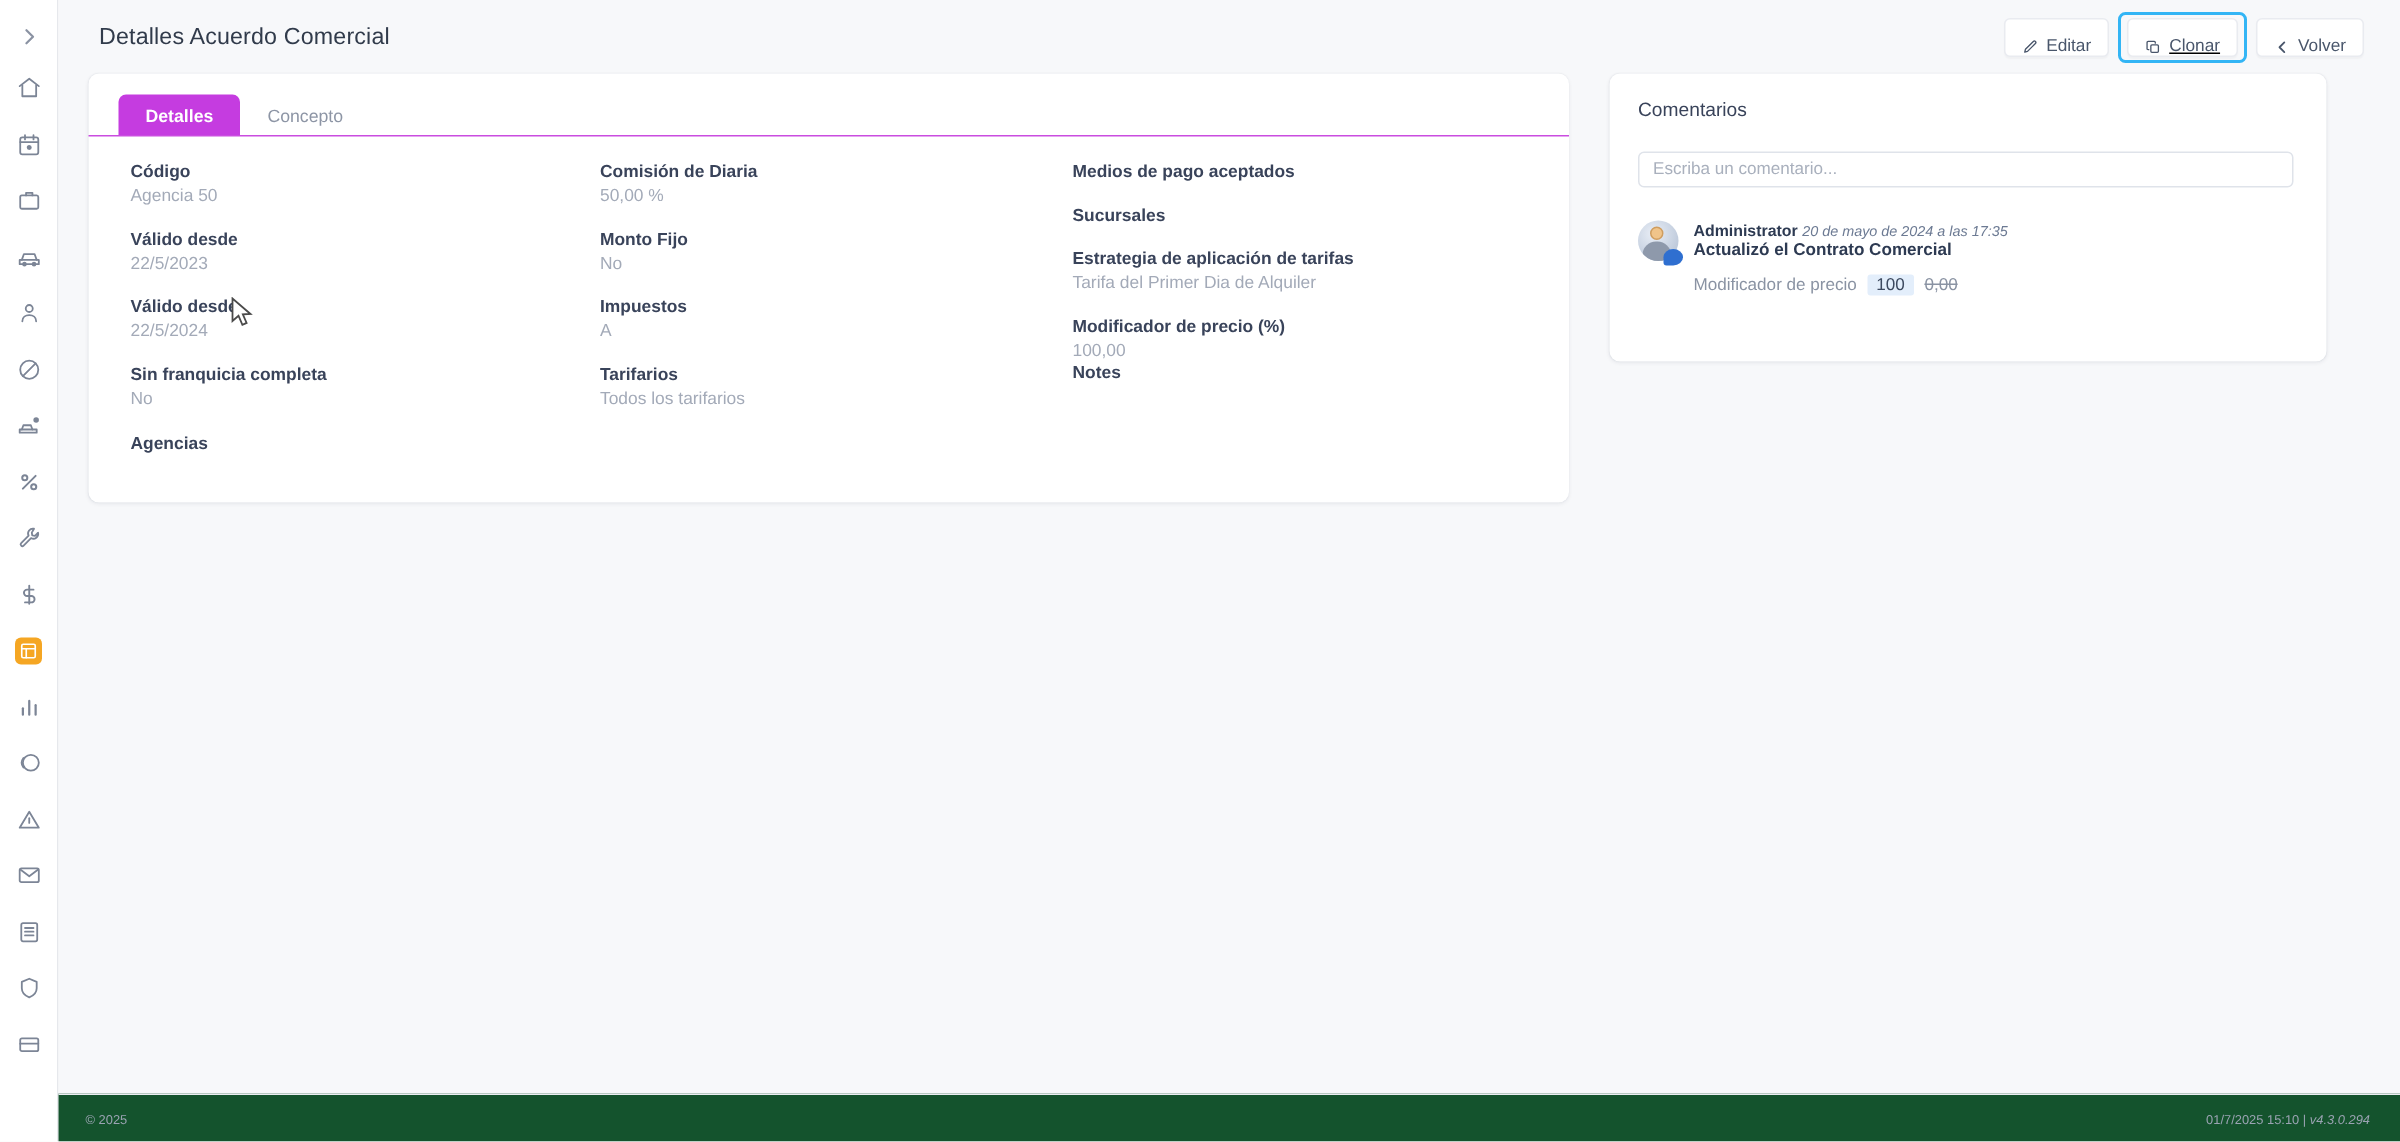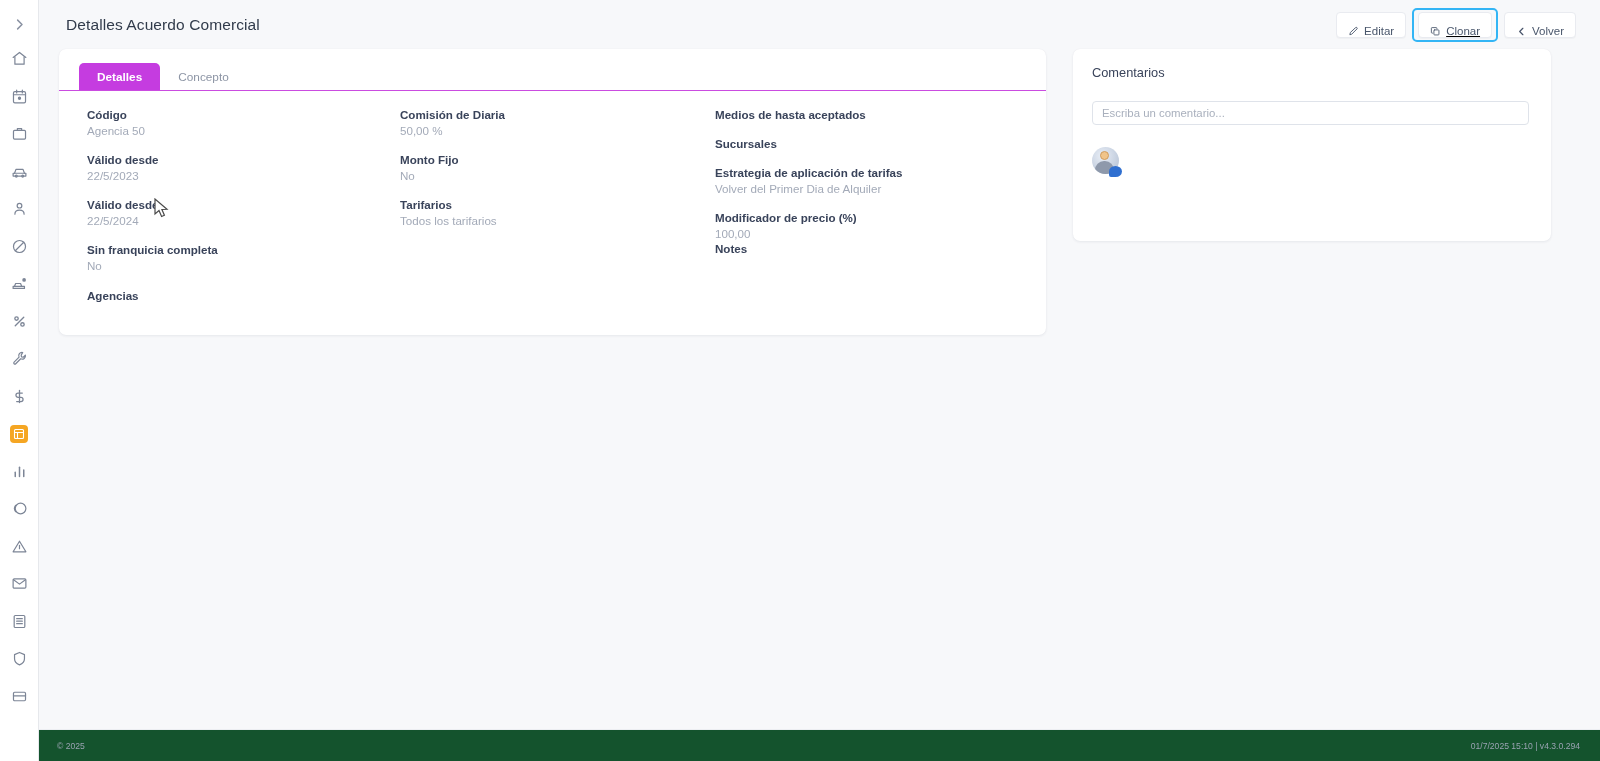--- a/index.html
+++ b/index.html
@@ -125,21 +125,21 @@
   .cmt-change { margin-top: 10px; display: flex; align-items: center; gap: 7px; font-size: 11.4px; color: #8a93a3; }
   .cmt-newval { background: #e3eefb; color: #3d4a60; padding: 1px 6px; border-radius: 2px; }
   .cmt-oldval { color: #8a93a3; text-decoration: line-through; }
 
   
   #footer {
     height: 32px; flex: 0 0 32px; background:#14532d; border-top: 1px solid #eceef2;
     display:flex; align-items:center; justify-content: space-between;
     padding: 0 20px 0 18px; font-size: 8.6px; color: #9aa3b2;
   }
-  #footer .ital { }
+  #footer .ital { font-style: italic; }
 
   
   #cursor { position: absolute; left: 115px; top: 198px; pointer-events: none; }
 </style>
 </head>
 <body>
 
 <div id="app">
 
   <nav id="sidebar">
@@ -342,35 +342,39 @@
             <div class="dcol c2">
               <div class="fld">
                 <div class="fld-label">Comisión de Diaria</div>
                 <div class="fld-value">50,00 %</div>
               </div>
               <div class="fld">
                 <div class="fld-label">Monto Fijo</div>
                 <div class="fld-value">No</div>
               </div>
               <div class="fld">
+                <div class="fld-label">Impuestos</div>
+                <div class="fld-value">A</div>
+              </div>
+              <div class="fld">
                 <div class="fld-label">Tarifarios</div>
                 <div class="fld-value">Todos los tarifarios</div>
               </div>
             </div>
 
             <div class="dcol c3">
               <div class="fld">
-                <div class="fld-label">Medios de hasta aceptados</div>
+                <div class="fld-label">Medios de pago aceptados</div>
               </div>
               <div class="fld">
                 <div class="fld-label">Sucursales</div>
               </div>
               <div class="fld">
                 <div class="fld-label">Estrategia de aplicación de tarifas</div>
-                <div class="fld-value">Volver del Primer Dia de Alquiler</div>
+                <div class="fld-value">Tarifa del Primer Dia de Alquiler</div>
               </div>
               <div class="fld tight">
                 <div class="fld-label">Modificador de precio (%)</div>
                 <div class="fld-value">100,00</div>
               </div>
               <div class="fld">
                 <div class="fld-label">Notes</div>
               </div>
             </div>
 
@@ -386,20 +390,32 @@
 
           <div id="comment-list">
             <div class="comment-row">
               <div class="avatar">
                 <div class="ava-circle">
                   <div class="ava-head"></div>
                   <div class="ava-body"></div>
                 </div>
                 <div class="ava-badge"></div>
               </div>
+              <div class="cmt-body">
+                <div class="cmt-line1">
+                  <span class="cmt-author">Administrator</span>
+                  <span class="cmt-time">20 de mayo de 2024 a las 17:35</span>
+                </div>
+                <div class="cmt-line2">Actualizó el Contrato Comercial</div>
+                <div class="cmt-change">
+                  <span>Modificador de precio</span>
+                  <span class="cmt-newval">100</span>
+                  <span class="cmt-oldval">0,00</span>
+                </div>
+              </div>
             </div>
           </div>
         </section>
       </div>
 
     </div>
 
     <footer id="footer">
       <span>© 2025</span>
       <span>

